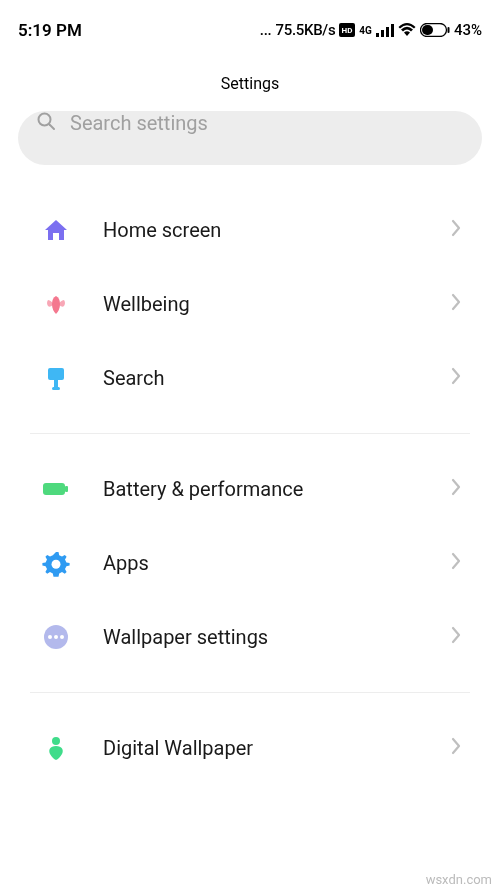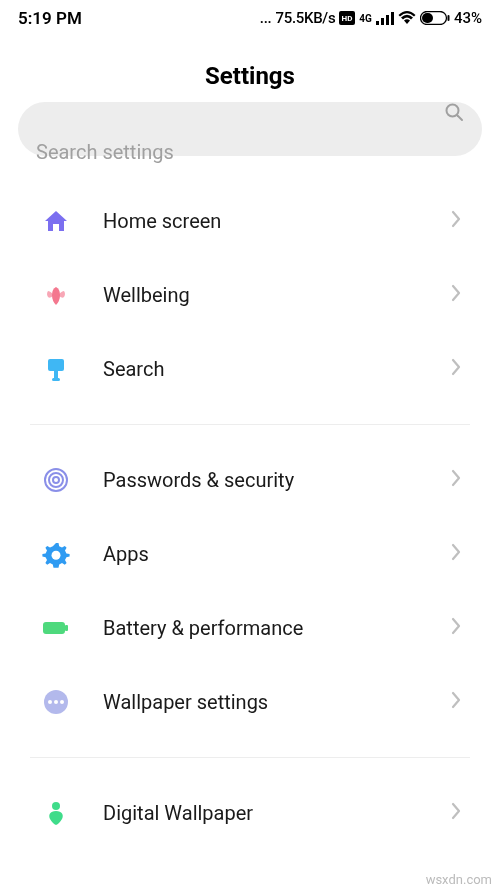--- a/index.html
+++ b/index.html
@@ -12,21 +12,21 @@
       width: 500px;
       height: 893px;
       background: #ffffff;
       color: #000000;
       position: relative;
     }
     .status-bar {
       display: flex;
       justify-content: space-between;
       align-items: center;
-      padding: 8px 18px 6px 18px;
+      padding: 20px 18px 6px 18px;
       font-size: 17px;
       font-weight: 500;
     }
     .status-left {
       font-weight: 600;
     }
     .status-right {
       display: flex;
       align-items: center;
       gap: 4px;
@@ -34,35 +34,34 @@
     }
     .status-right .speed {
       font-weight: 500;
       letter-spacing: -0.3px;
     }
     .status-right svg {
       display: block;
     }
     .page-title {
       text-align: center;
-      font-size: 24px;
-      font-weight: 700;
+      font-size: 16px;
+      font-weight: 400;
       margin-top: 28px;
-      margin-bottom: 12px;
+      margin-bottom: 18px;
     }
     .search-bar {
       margin: 0 18px;
       background: #ededed;
       border-radius: 28px;
       height: 54px;
       display: flex;
-      align-items: flex-end;
+      align-items: flex-start;
       padding: 0 18px;
       gap: 14px;
-      flex-direction: column;
     }
     .search-bar input {
       border: none;
       background: transparent;
       font-size: 20px;
       color: #888;
       outline: none;
       width: 100%;
     }
     .search-bar input::placeholder {
@@ -195,51 +194,38 @@
         </svg>
       </div>
       <div class="item-label">Search</div>
       <div class="chevron"><svg width="10" height="18" viewBox="0 0 10 18">
           <path d="M2 2 L8 9 L2 16" fill="none" stroke="#bfbfbf" stroke-width="2.2" stroke-linecap="round" stroke-linejoin="round"></path>
         </svg></div>
     </div>
     <div class="divider"></div>
     <div class="list-item">
       <div class="icon-wrap">
-        <svg width="28" height="28" viewBox="0 0 28 28">
-          <circle cx="14" cy="14" r="11" fill="none" stroke="#8a8fe8" stroke-width="2"></circle>
-          <circle cx="14" cy="14" r="7" fill="none" stroke="#8a8fe8" stroke-width="2"></circle>
-          <circle cx="14" cy="14" r="3" fill="none" stroke="#8a8fe8" stroke-width="2"></circle>
-        </svg>
-      </div>
-      <div class="item-label">Passwords &amp; security</div>
-      <div class="chevron"><svg width="10" height="18" viewBox="0 0 10 18">
-          <path d="M2 2 L8 9 L2 16" fill="none" stroke="#bfbfbf" stroke-width="2.2" stroke-linecap="round" stroke-linejoin="round"></path>
-        </svg></div>
-    </div>
-    <div class="list-item">
-      <div class="icon-wrap">
-        <svg width="28" height="28" viewBox="0 0 28 28">
-          <path d="M14 3 L16.5 3 L17.2 6.2 L20 7.6 L22.8 6 L24.6 7.8 L23 10.6 L24.4 13.4 L27.6 14.1 L27.6 16.6 L24.4 17.3 L23 20.1 L24.6 22.9 L22.8 24.7 L20 23.1 L17.2 24.5 L16.5 27.7 L14 27.7 L11.5 27.7 L10.8 24.5 L8 23.1 L5.2 24.7 L3.4 22.9 L5 20.1 L3.6 17.3 L0.4 16.6 L0.4 14.1 L3.6 13.4 L5 10.6 L3.4 7.8 L5.2 6 L8 7.6 L10.8 6.2 Z" fill="#2f9bf2"></path>
-          <circle cx="14" cy="15.3" r="4.5" fill="#fff"></circle>
-        </svg>
-      </div>
-      <div class="item-label">Apps</div>
-      <div class="chevron"><svg width="10" height="18" viewBox="0 0 10 18">
-          <path d="M2 2 L8 9 L2 16" fill="none" stroke="#bfbfbf" stroke-width="2.2" stroke-linecap="round" stroke-linejoin="round"></path>
-        </svg></div>
-    </div>
-    <div class="list-item">
-      <div class="icon-wrap">
         <svg width="30" height="28" viewBox="0 0 30 28">
           <rect x="2" y="8" width="22" height="12" rx="3" fill="#4ed97d"></rect>
           <rect x="24" y="11" width="3" height="6" rx="1" fill="#4ed97d"></rect>
         </svg>
       </div>
       <div class="item-label">Battery &amp; performance</div>
+      <div class="chevron"><svg width="10" height="18" viewBox="0 0 10 18">
+          <path d="M2 2 L8 9 L2 16" fill="none" stroke="#bfbfbf" stroke-width="2.2" stroke-linecap="round" stroke-linejoin="round"></path>
+        </svg></div>
+    </div>
+    <div class="list-item">
+      <div class="icon-wrap">
+        <svg width="28" height="28" viewBox="0 0 28 28">
+          <path d="M14 3 L16.5 3 L17.2 6.2 L20 7.6 L22.8 6 L24.6 7.8 L23 10.6 L24.4 13.4 L27.6 14.1 L27.6 16.6 L24.4 17.3 L23 20.1 L24.6 22.9 L22.8 24.7 L20 23.1 L17.2 24.5 L16.5 27.7 L14 27.7 L11.5 27.7 L10.8 24.5 L8 23.1 L5.2 24.7 L3.4 22.9 L5 20.1 L3.6 17.3 L0.4 16.6 L0.4 14.1 L3.6 13.4 L5 10.6 L3.4 7.8 L5.2 6 L8 7.6 L10.8 6.2 Z" fill="#2f9bf2"></path>
+          <circle cx="14" cy="15.3" r="4.5" fill="#fff"></circle>
+        </svg>
+      </div>
+      <div class="item-label">Apps</div>
       <div class="chevron"><svg width="10" height="18" viewBox="0 0 10 18">
           <path d="M2 2 L8 9 L2 16" fill="none" stroke="#bfbfbf" stroke-width="2.2" stroke-linecap="round" stroke-linejoin="round"></path>
         </svg></div>
     </div>
     <div class="list-item">
       <div class="icon-wrap">
         <svg width="28" height="28" viewBox="0 0 28 28">
           <circle cx="14" cy="14" r="12" fill="#b3b9ec"></circle>
           <circle cx="8" cy="14" r="2" fill="#fff"></circle>
           <circle cx="14" cy="14" r="2" fill="#fff"></circle>

